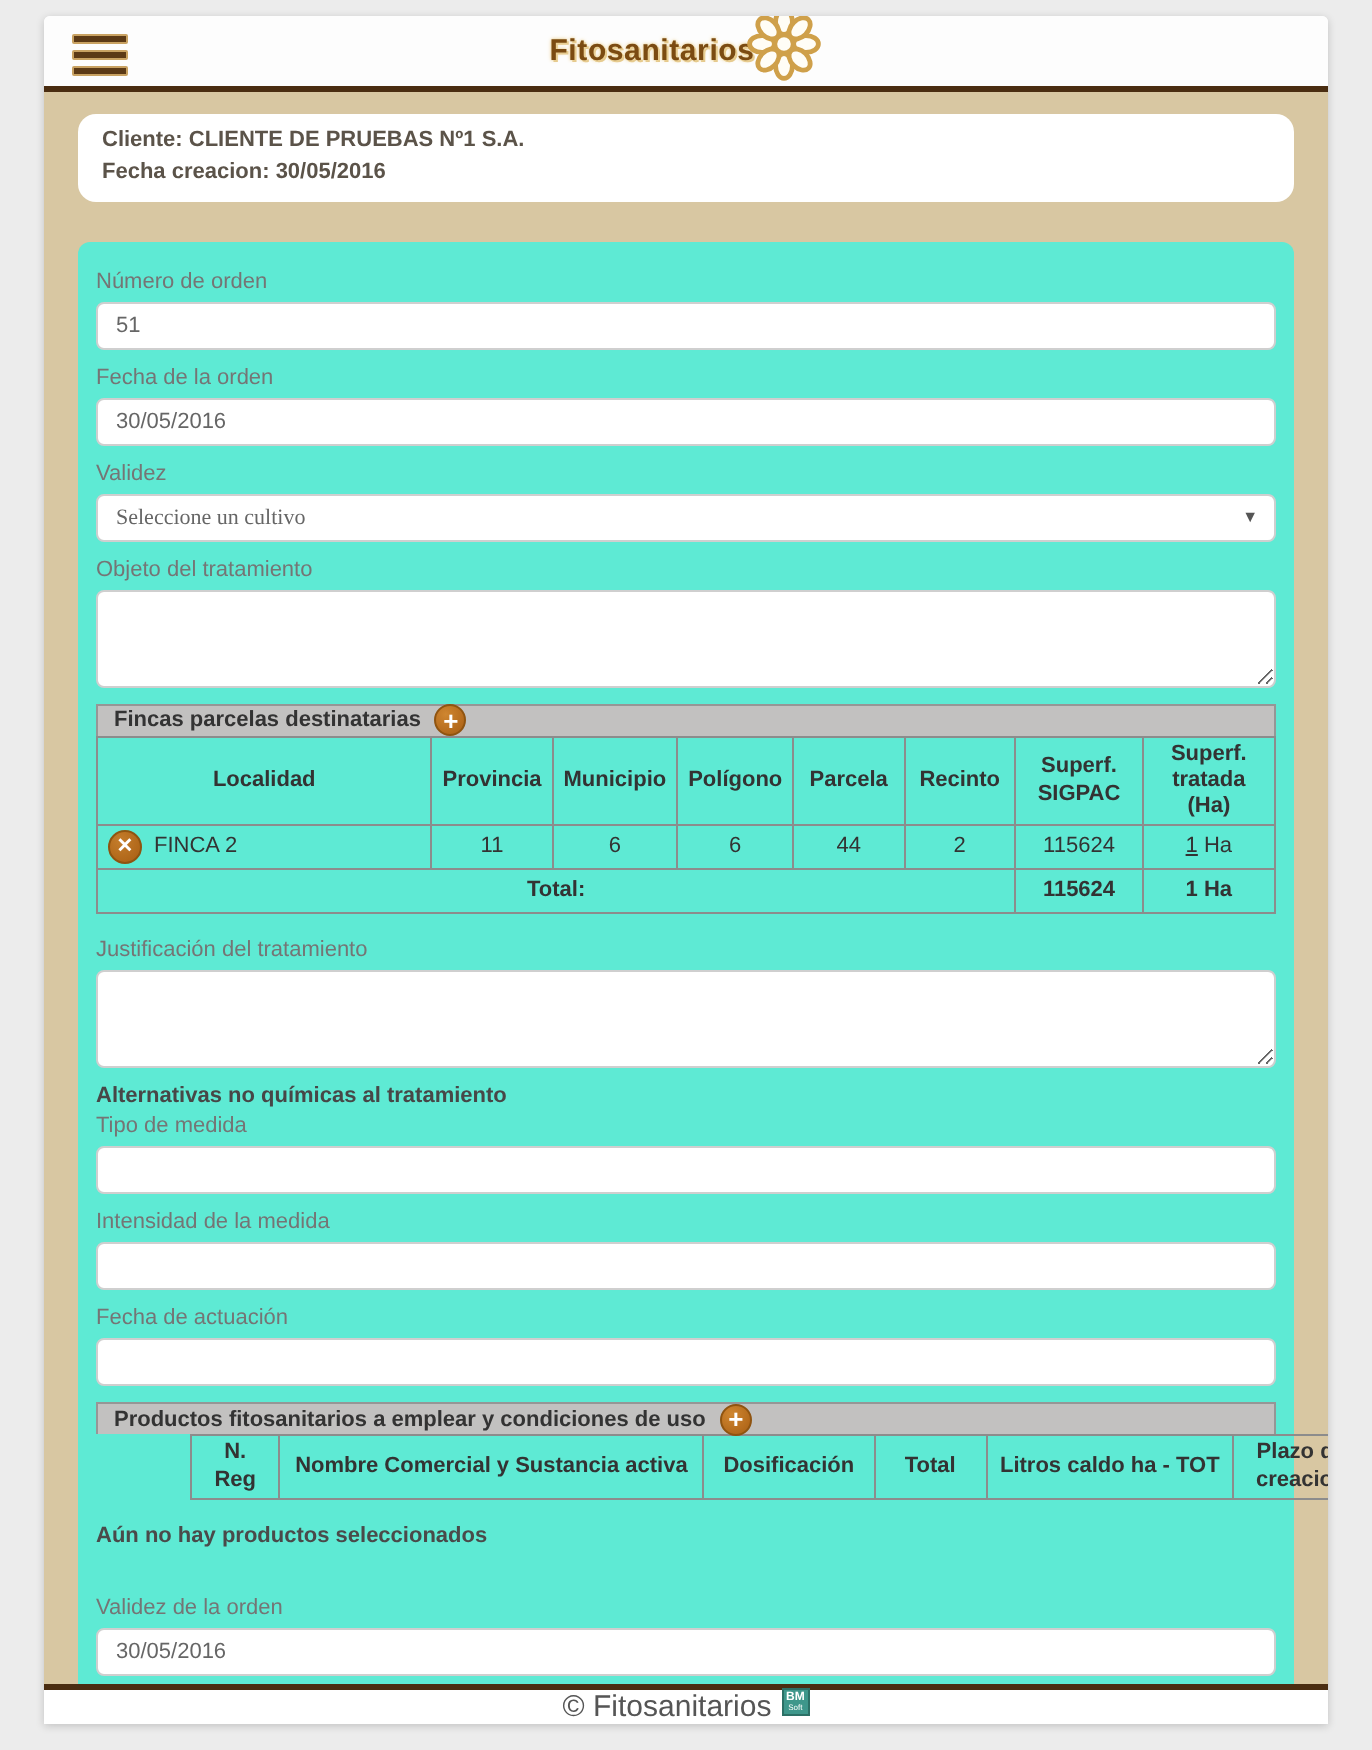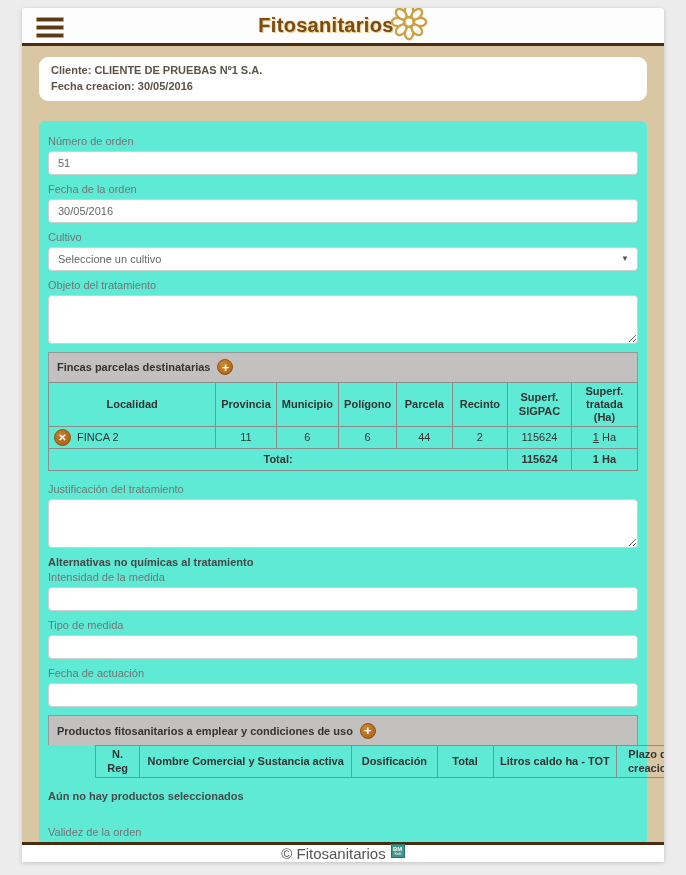--- a/index.html
+++ b/index.html
@@ -37,21 +37,21 @@
     cursor: pointer;
   }
   .hamburger span {
     display: block; height: 5px;
     background: #5c3a16;
     border: 1px solid #c9a262;
     border-radius: 1px;
   }
   .logo-wrap { display: flex; align-items: center; position: relative; }
   .logo-text {
-    font-size: 20px; font-weight: bold;
+    font-size: 15px; font-weight: bold;
     color: #7b4b12;
     text-shadow: 0 0 2px #ecd39a, 0 0 1px #ecd39a, 1px 1px 0 #e5c98c;
     letter-spacing: .3px;
   }
   .logo-flower { margin-left: -4px; margin-top: -8px; }
   
   .content-area {
     flex: 1 1 auto;
     background: #d8c7a2;
     padding: 11px 17px 0;
@@ -89,36 +89,37 @@
     color: #666;
     padding: 3px 9px;
   }
   .text-input { height: 24px; }
   .text-area { height: 49px; resize: both; display: block; }
   .select-wrap { position: relative; }
   .select-box {
     height: 24px;
     -webkit-appearance: none; appearance: none;
     cursor: pointer;
+    font-family: Liberation Serif, serif;
   }
   .select-arrow {
     position: absolute; right: 9px; top: 7px;
     font-size: 8px; color: #555; pointer-events: none;
   }
   .sub-heading {
     font-weight: bold; color: #474747;
     line-height: 13px; margin: 0 0 2px;
   }
   
   .section-header {
     background: #c2c1c0;
     border: 1px solid #969696;
     border-bottom: none;
     padding: 2px 8px;
-    height: 30px;
+    height: 16px;
     display: flex; align-items: center; gap: 7px;
     font-weight: bold; color: #333;
     margin-top: 5px;
   }
   .round-btn {
     width: 16px; height: 16px;
     border-radius: 50%;
     background: radial-gradient(circle at 35% 30%, #cf8630, #a85e13);
     color: #fff;
     font-weight: bold;
@@ -228,21 +229,21 @@
         <label class="field-label">Número de orden</label>
         <input class="text-input" type="text" value="51" style="">
       </div>
 
       <div class="field">
         <label class="field-label">Fecha de la orden</label>
         <input class="text-input" type="text" value="30/05/2016" style="">
       </div>
 
       <div class="field">
-        <label class="field-label">Cultivo</label>
+        <label class="field-label">Validez</label>
         <div class="select-wrap">
           <select class="select-box">
             <option>Seleccione un cultivo</option>
           </select>
           <span class="select-arrow">▼</span>
         </div>
       </div>
 
       <div class="field">
         <label class="field-label">Objeto del tratamiento</label>
@@ -305,26 +306,26 @@
       </table>
 
       <div class="field">
         <label class="field-label">Justificación del tratamiento</label>
         <textarea class="text-area" style=""></textarea>
       </div>
 
       <div class="sub-heading">Alternativas no químicas al tratamiento</div>
 
       <div class="field">
+        <label class="field-label">Tipo de medida</label>
+        <input class="text-input" type="text" style="">
+      </div>
+
+      <div class="field">
         <label class="field-label">Intensidad de la medida</label>
-        <input class="text-input" type="text" style="">
-      </div>
-
-      <div class="field">
-        <label class="field-label">Tipo de medida</label>
         <input class="text-input" type="text" style="">
       </div>
 
       <div class="field">
         <label class="field-label">Fecha de actuación</label>
         <input class="text-input" type="text" style="">
       </div>
 
       <div class="section-header">
         <span>Productos fitosanitarios a emplear y condiciones de uso</span>

